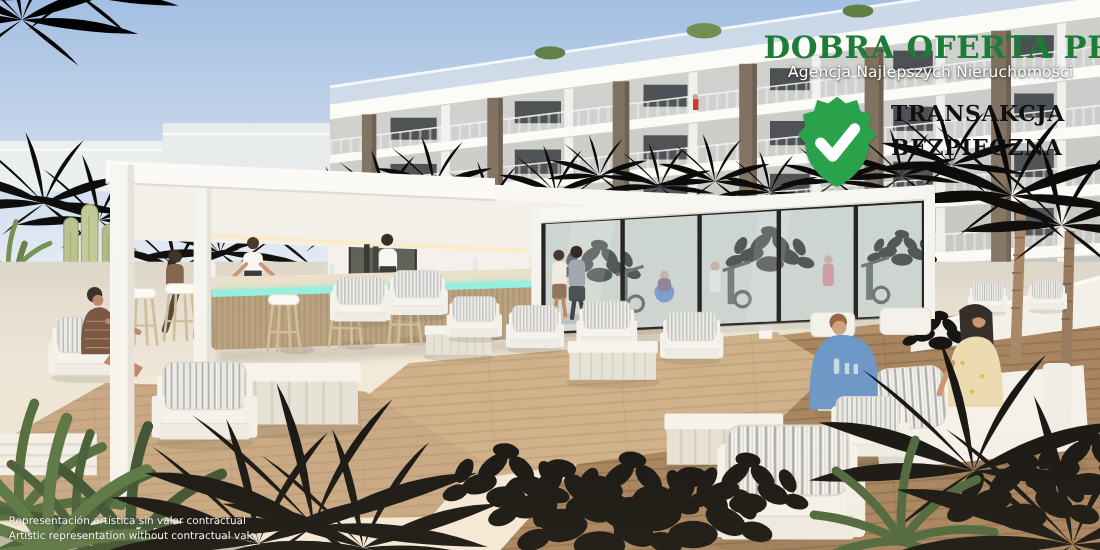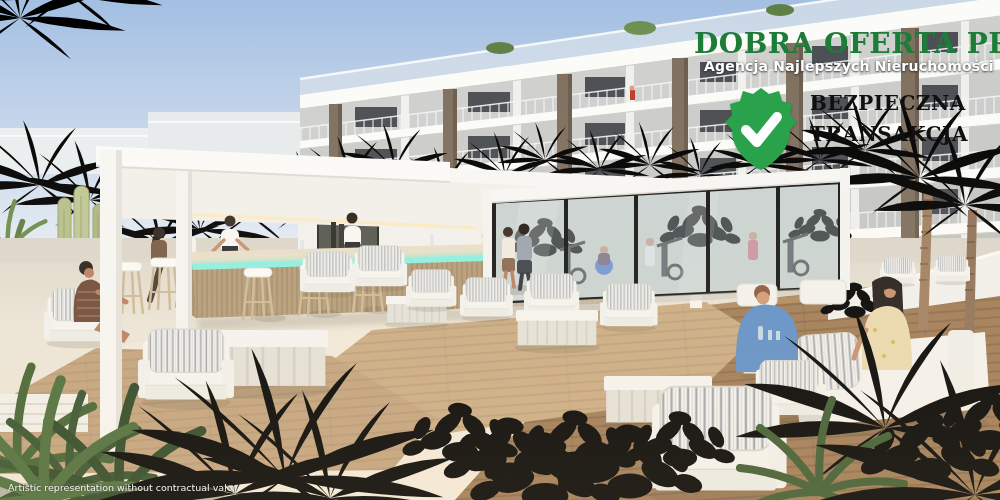--- a/index.html
+++ b/index.html
@@ -1,19 +1,19 @@
 <!DOCTYPE html>
 <html><head>
 <meta charset="utf-8">
 <style>
   html,body{margin:0;padding:0;background:#222;}
   .stage{position:relative;width:1000px;height:500px;overflow:hidden;font-family:"DejaVu Sans",sans-serif;background:#cfe0ef;}
   .scene-svg{position:absolute;left:0;top:0;width:1000px;height:500px;display:block;}
   .wm-title{position:absolute;top:27px;left:694px;width:302px;text-align:center;font-family:"DejaVu Serif",serif;font-weight:bold;font-size:28px;color:#1d7c38;letter-spacing:.5px;white-space:nowrap;}
-  .wm-sub{position:absolute;top:58px;left:704px;width:284px;text-align:center;font-size:14px;font-weight:bold;color:#ffffff;letter-spacing:.2px;white-space:nowrap;
+  .wm-sub{position:absolute;top:58px;left:704px;width:284px;text-align:center;font-size:14px;font-weight:normal;color:#ffffff;letter-spacing:.2px;white-space:nowrap;
           text-shadow:0 1px 2px rgba(45,45,45,.8),0 0 3px rgba(45,45,45,.55);}
   .badge{position:absolute;top:86px;left:724px;display:flex;gap:12px;align-items:flex-start;}
   .shield-svg{width:74px;height:88px;display:block;filter:drop-shadow(0 1px 1px rgba(0,0,0,.25));}
   .badge-text{font-family:"DejaVu Serif",serif;font-weight:bold;font-size:20px;color:#101010;line-height:1.55;letter-spacing:.5px;margin-top:2px;white-space:nowrap;}
   .disclaimer{position:absolute;left:8px;bottom:5px;font-size:9.5px;color:#f4f4f4;line-height:1.45;text-shadow:0 0 2px rgba(0,0,0,.45);}
 </style>
 </head>
 <body>
 
 <div class="stage">
@@ -523,22 +523,23 @@
 
 <div class="wm-title">DOBRA OFERTA PRO</div>
 <div class="wm-sub">Agencja Najlepszych Nieruchomości</div>
 
 <div class="badge">
   <svg class="shield-svg" viewBox="0 0 74 88" aria-hidden="true">
     <path d="M37 2 L45 8 L55 5 L58 15 L68 18 L66 29 L73 36 L66 44 C66 62 53 76 37 84 C21 76 8 62 8 44 L1 36 L8 29 L6 18 L16 15 L19 5 L29 8 Z" fill="#2aa14b"></path>
     <path d="M22 44 L33 56 L53 31" fill="none" stroke-width="10" stroke-linecap="round" stroke-linejoin="round" stroke="#ffffff"></path>
   </svg>
   <div class="badge-text">
+    <div>TRANSAKCJA</div>
     <div>BEZPIECZNA</div>
-    <div>TRANSAKCJA</div>
   </div>
 </div>
 
 <div class="disclaimer">
+  <div>Representación artística sin valor contractual</div>
   <div>Artistic representation without contractual valor</div>
 </div>
 
 </div>
 
 </body></html>

